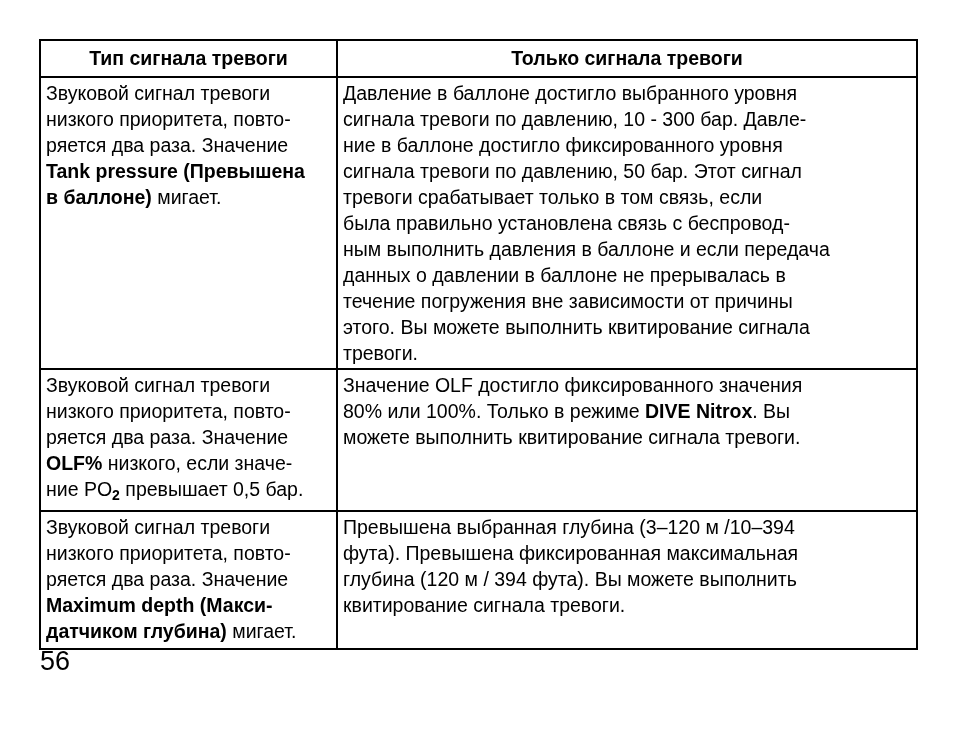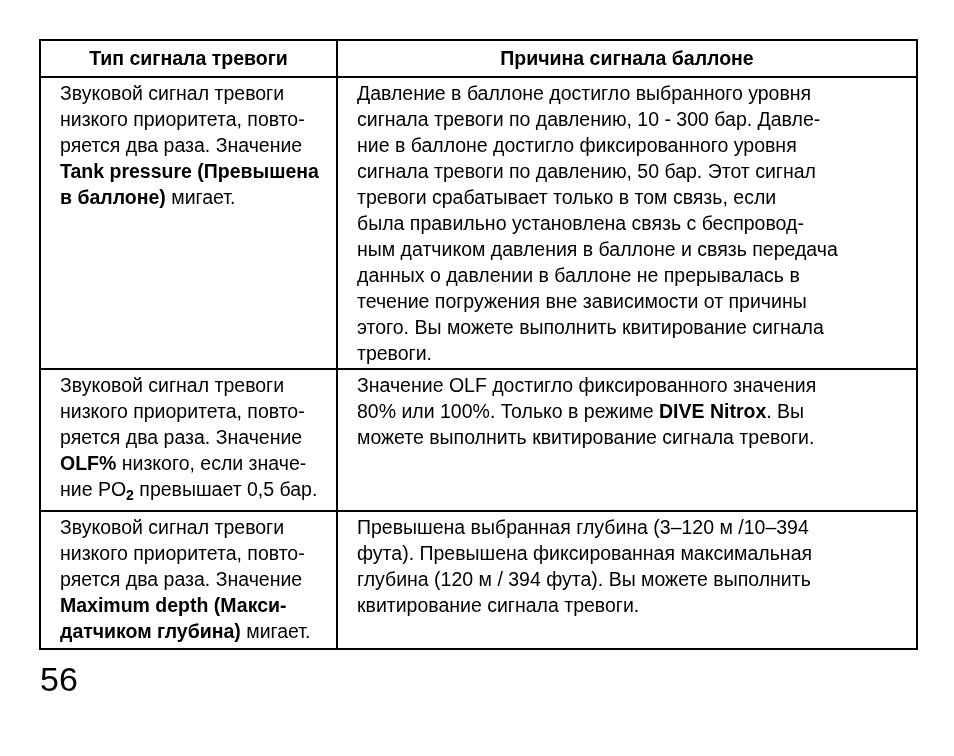--- a/index.html
+++ b/index.html
@@ -36,73 +36,73 @@
   table.alarm-table col.col-cause { width: 580px; }
   table.alarm-table th {
     height: 37px;
     text-align: center;
     vertical-align: middle;
     font-weight: bold;
     font-size: 19.5px;
     padding: 2px 4px;
   }
   table.alarm-table td {
-    padding: 2px 4px 2px 19px;
+    padding: 2px 4px 2px 5px;
     line-height: 26px;
   }
   tbody tr:nth-of-type(1) td { height: 290px; }
   tbody tr:nth-of-type(2) td { height: 140px; }
   tbody tr:nth-of-type(3) td { height: 138px; }
   .line { white-space: nowrap; }
   .bold { font-weight: bold; }
   .sub {
     font-size: 14px;
     vertical-align: -4px;
   }
   .page-number {
     position: absolute;
     left: 40px;
-    top: 666px;
-    font-size: 34px;
+    top: 648px;
+    font-size: 27px;
     line-height: 27px;
   }
 </style>
 </head>
 <body>
 
 <div class="doc-page">
 
   <table class="alarm-table">
     <colgroup>
       <col class="col-type">
       <col class="col-cause">
     </colgroup>
     <thead>
       <tr>
         <th>Тип сигнала тревоги</th>
-        <th>Причина сигнала баллоне</th>
+        <th>Только сигнала тревоги</th>
       </tr>
     </thead>
     <tbody>
   <tr>
     <td>
             <div class="line"><span>Звуковой сигнал тревоги</span></div>
             <div class="line"><span>низкого приоритета, повто-</span></div>
             <div class="line"><span>ряется два раза. Значение</span></div>
             <div class="line"><span class="bold">Tank pressure (Превышена</span></div>
             <div class="line"><span class="bold">в баллоне)</span><span> мигает.</span></div>
           </td>
     <td>
             <div class="line"><span>Давление в баллоне достигло выбранного уровня</span></div>
             <div class="line"><span>сигнала тревоги по давлению, 10 - 300 бар. Давле-</span></div>
             <div class="line"><span>ние в баллоне достигло фиксированного уровня</span></div>
             <div class="line"><span>сигнала тревоги по давлению, 50 бар. Этот сигнал</span></div>
             <div class="line"><span>тревоги срабатывает только в том связь, если</span></div>
             <div class="line"><span>была правильно установлена связь с беспровод-</span></div>
-            <div class="line"><span>ным датчиком давления в баллоне и связь передача</span></div>
+            <div class="line"><span>ным выполнить давления в баллоне и если передача</span></div>
             <div class="line"><span>данных о давлении в баллоне не прерывалась в</span></div>
             <div class="line"><span>течение погружения вне зависимости от причины</span></div>
             <div class="line"><span>этого. Вы можете выполнить квитирование сигнала</span></div>
             <div class="line"><span>тревоги.</span></div>
           </td>
   </tr>
 
   <tr>
     <td>
             <div class="line"><span>Звуковой сигнал тревоги</span></div>

